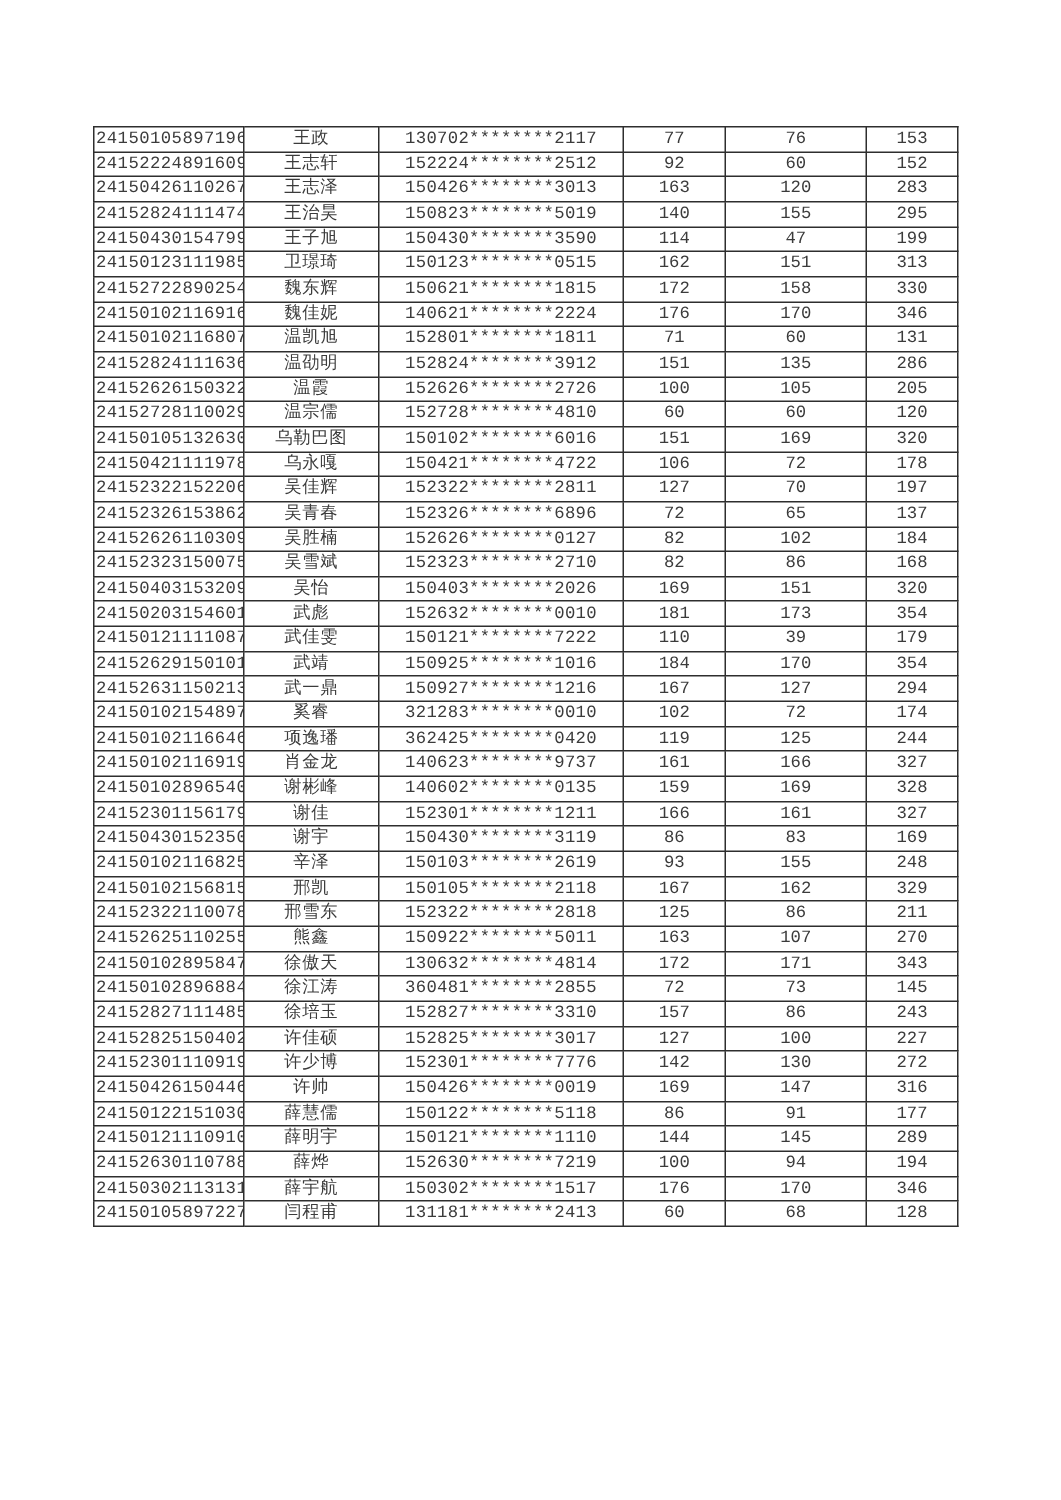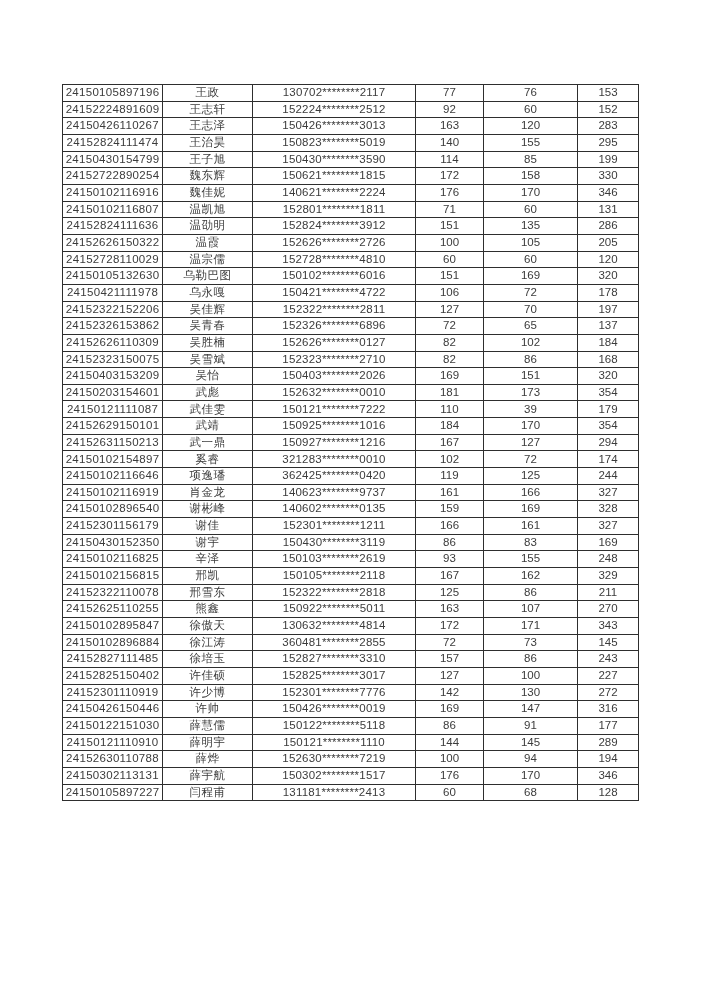--- a/index.html
+++ b/index.html
@@ -11,21 +11,21 @@
   html, body {
     margin: 0;
     padding: 0;
     background: var(--bg);
   }
   .page {
     position: relative;
     width: 707px;
     height: 1000px;
     background: var(--bg);
-    font-family: Liberation Sans, sans-serif;
+    font-family: Liberation Mono, monospace;
     overflow: hidden;
   }
   table.score-table {
     position: absolute;
     left: 62px;
     top: 84px;
     width: 576px;
     border-collapse: collapse;
     table-layout: fixed;
   }
@@ -89,22 +89,30 @@
           <td class="c-id">150823********5019</td>
           <td class="c-s1">140</td>
           <td class="c-s2">155</td>
           <td class="c-total">295</td>
         </tr>
         <tr>
           <td class="c-exam">24150430154799</td>
           <td class="c-name">王子旭</td>
           <td class="c-id">150430********3590</td>
           <td class="c-s1">114</td>
-          <td class="c-s2">85</td>
+          <td class="c-s2">47</td>
           <td class="c-total">199</td>
+        </tr>
+        <tr>
+          <td class="c-exam">24150123111985</td>
+          <td class="c-name">卫璟琦</td>
+          <td class="c-id">150123********0515</td>
+          <td class="c-s1">162</td>
+          <td class="c-s2">151</td>
+          <td class="c-total">313</td>
         </tr>
         <tr>
           <td class="c-exam">24152722890254</td>
           <td class="c-name">魏东辉</td>
           <td class="c-id">150621********1815</td>
           <td class="c-s1">172</td>
           <td class="c-s2">158</td>
           <td class="c-total">330</td>
         </tr>
         <tr>

